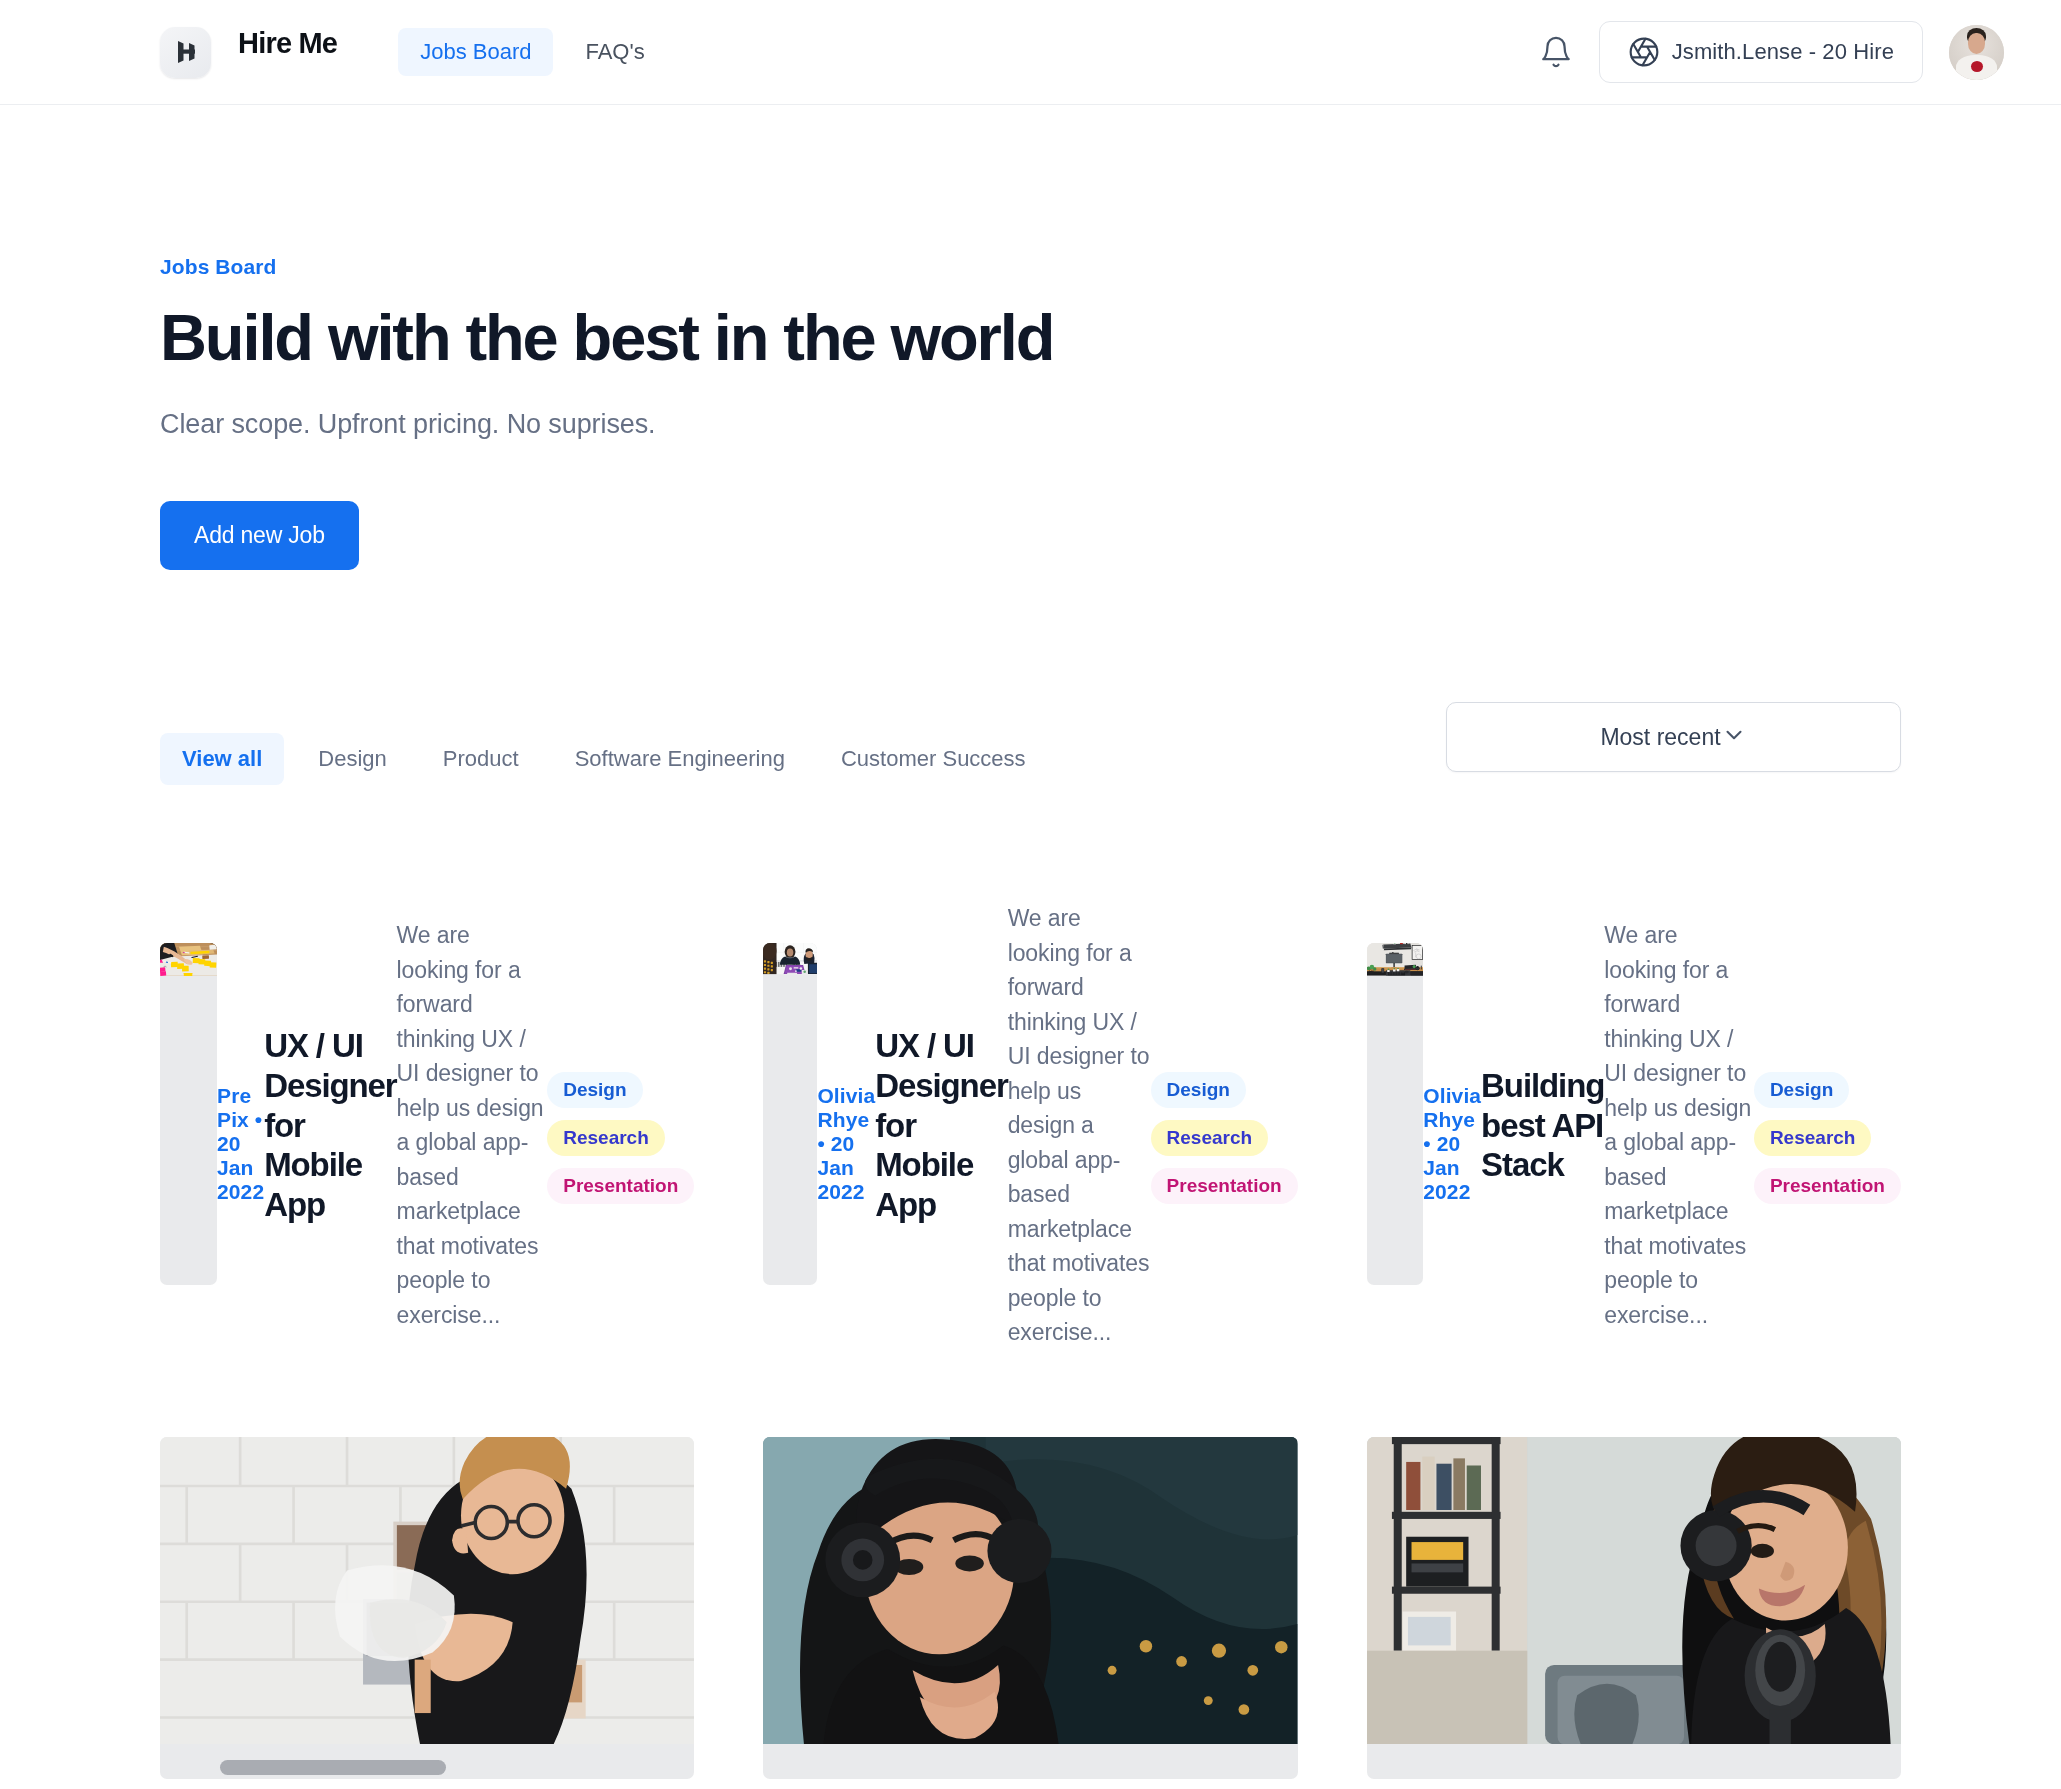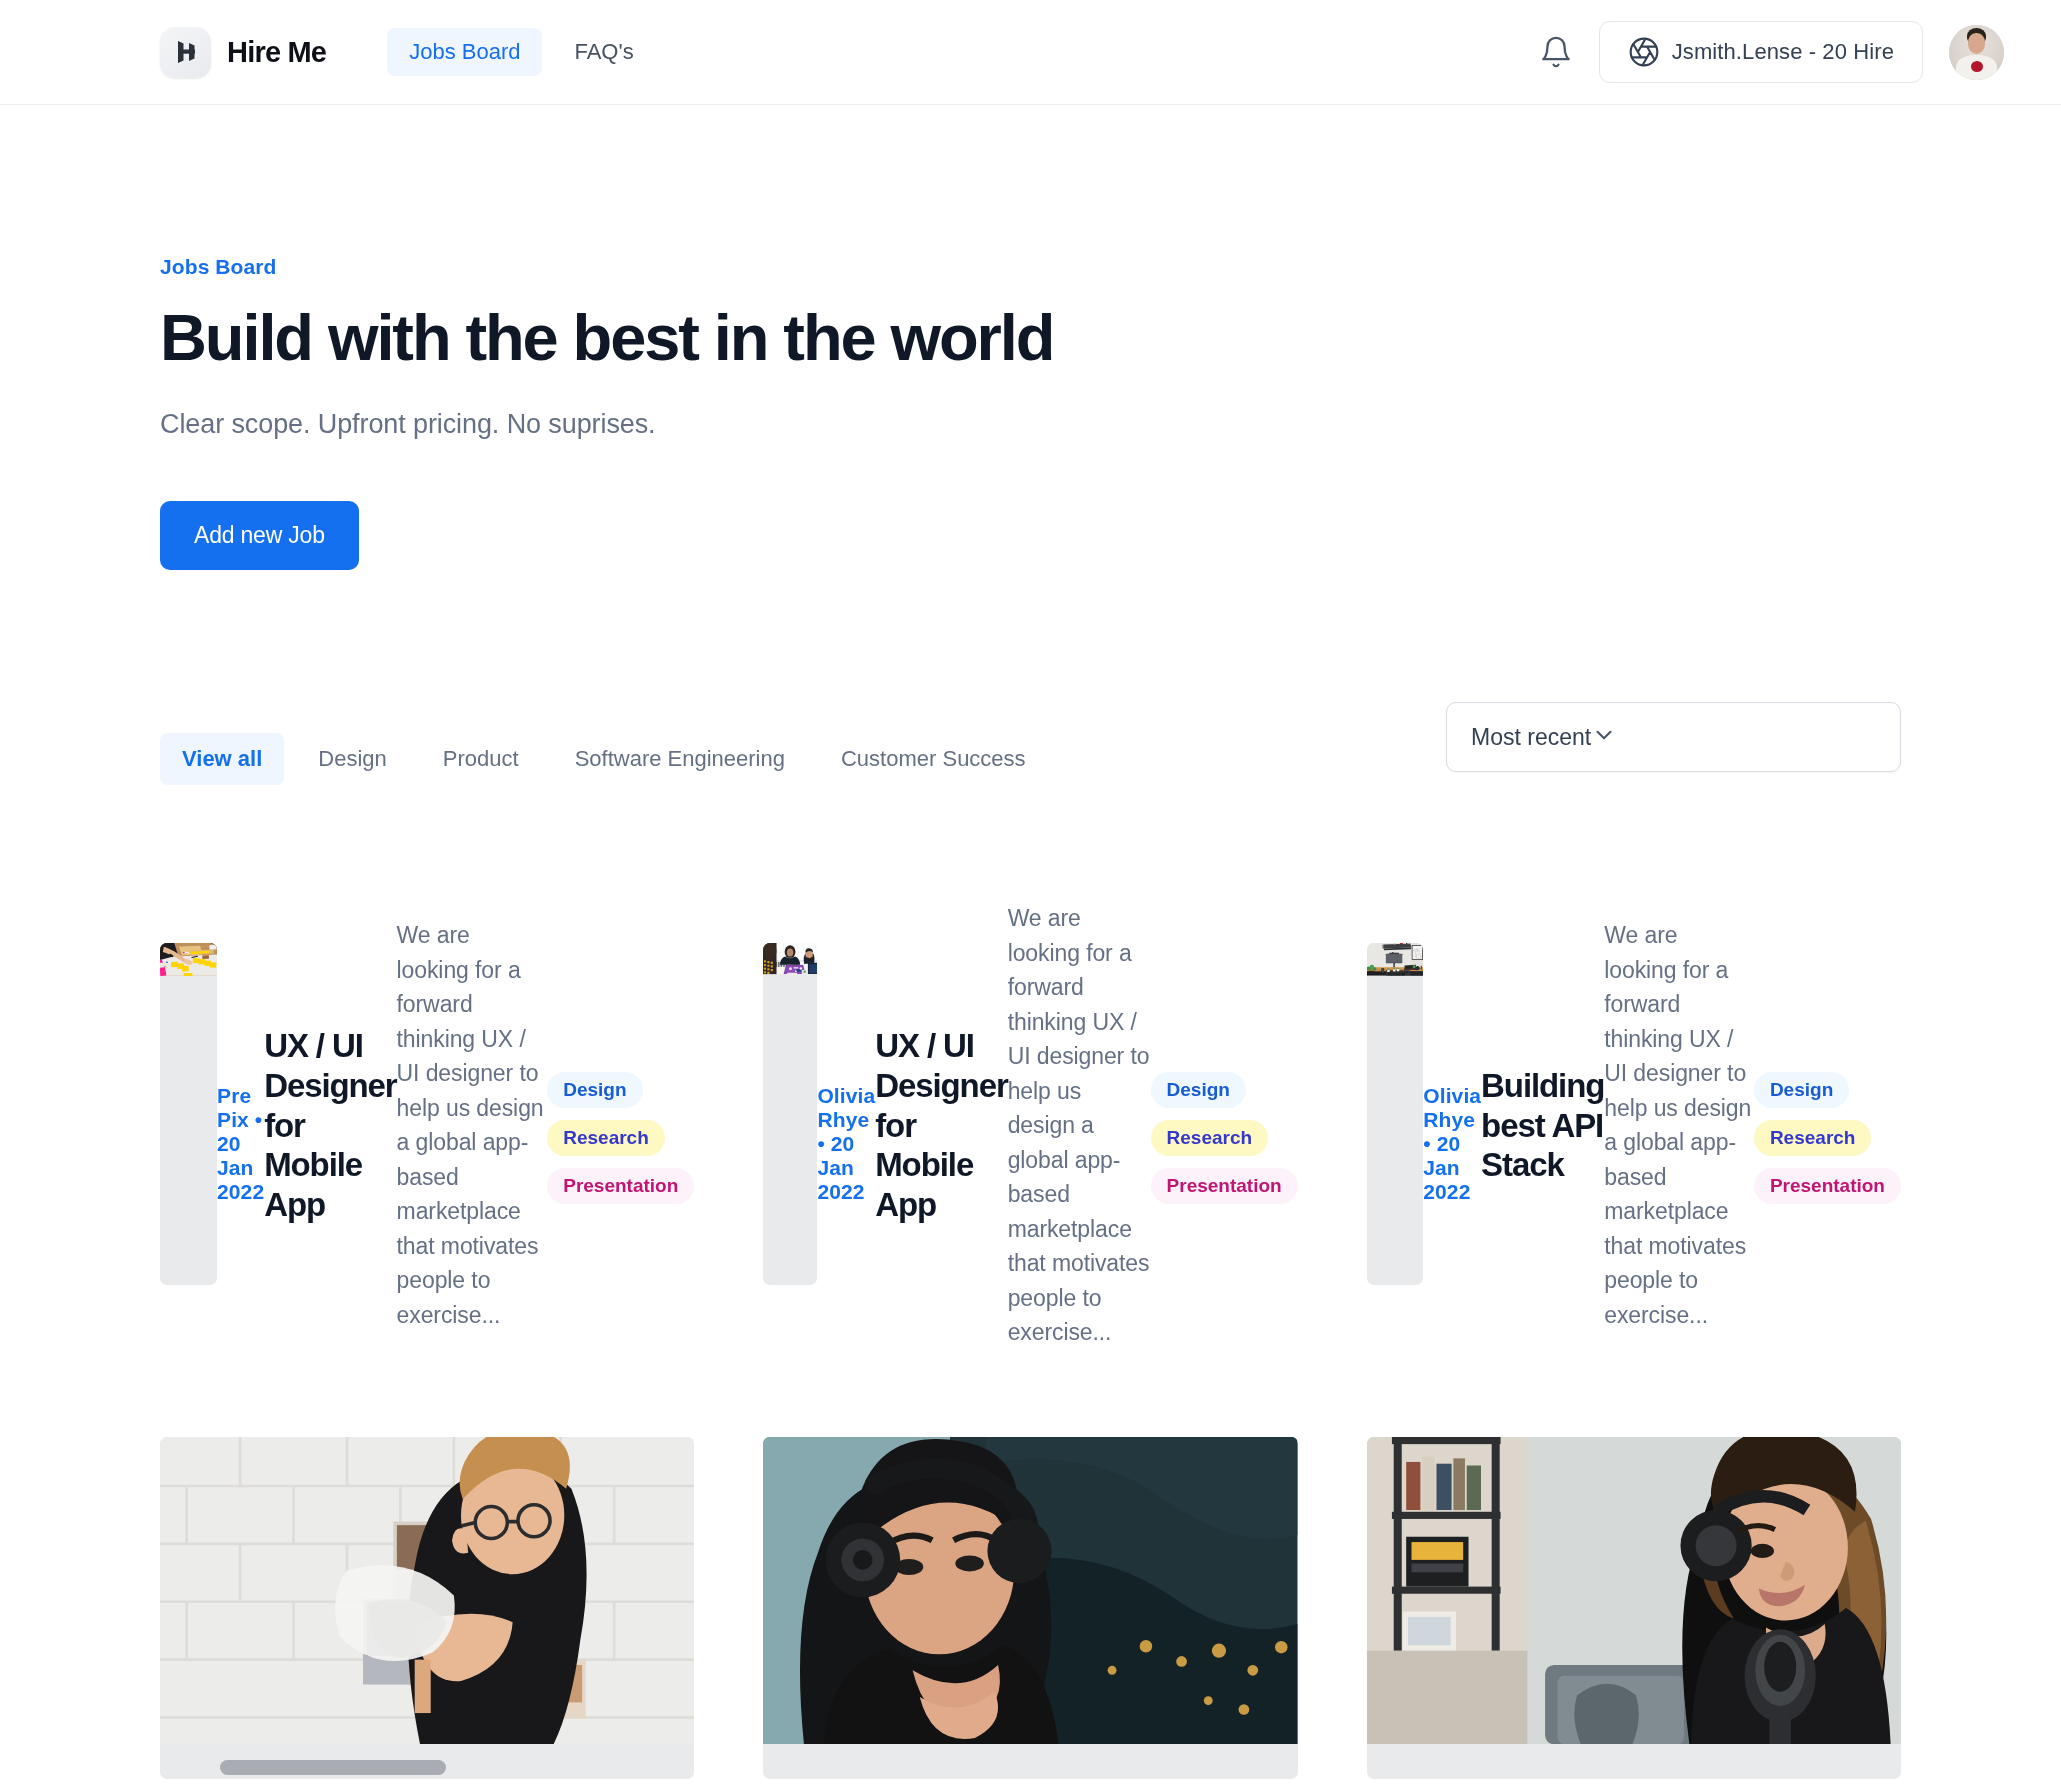--- a/index.html
+++ b/index.html
@@ -16,21 +16,21 @@
   .topbar {
     height: 105px;
     width: 100%;
     background: #ffffff;
     border-bottom: 1px solid #eceef1;
     display: flex;
     align-items: center;
     padding: 0 57px 0 160px;
     position: relative;
   }
-  .brand { display: flex; align-items: center; gap: 16px; }
+  .brand { display: flex; align-items: flex-start; gap: 27px; }
   .brand-mark {
     width: 51px; height: 51px;
     border-radius: 15px;
     background: linear-gradient(145deg,#f4f5f7,#e8eaee);
     display: flex; align-items: center; justify-content: center;
     box-shadow: 0 1px 2px rgba(16,24,40,.10);
   }
   .brand-name {
     font-size: 29px;
     font-weight: 700;
@@ -137,21 +137,21 @@
   .tab.active { color: #1570ef; background: #eff6ff; font-weight: 600; }
 
   .select {
     width: 455px;
     border: 1px solid #d8dce3;
     border-radius: 10px;
     background: #fff;
     padding: 19px 24px;
     display: flex;
     align-items: center;
-    justify-content: flex-start;
+    justify-content: center;
     cursor: pointer;
     box-shadow: 0 1px 2px rgba(16,24,40,.04);
   }
   .select-value { font-size: 23px; color: #344054; }
 
   
   .grid {
     margin-top: 94px;
     display: grid;
     grid-template-columns: repeat(3, 1fr);

